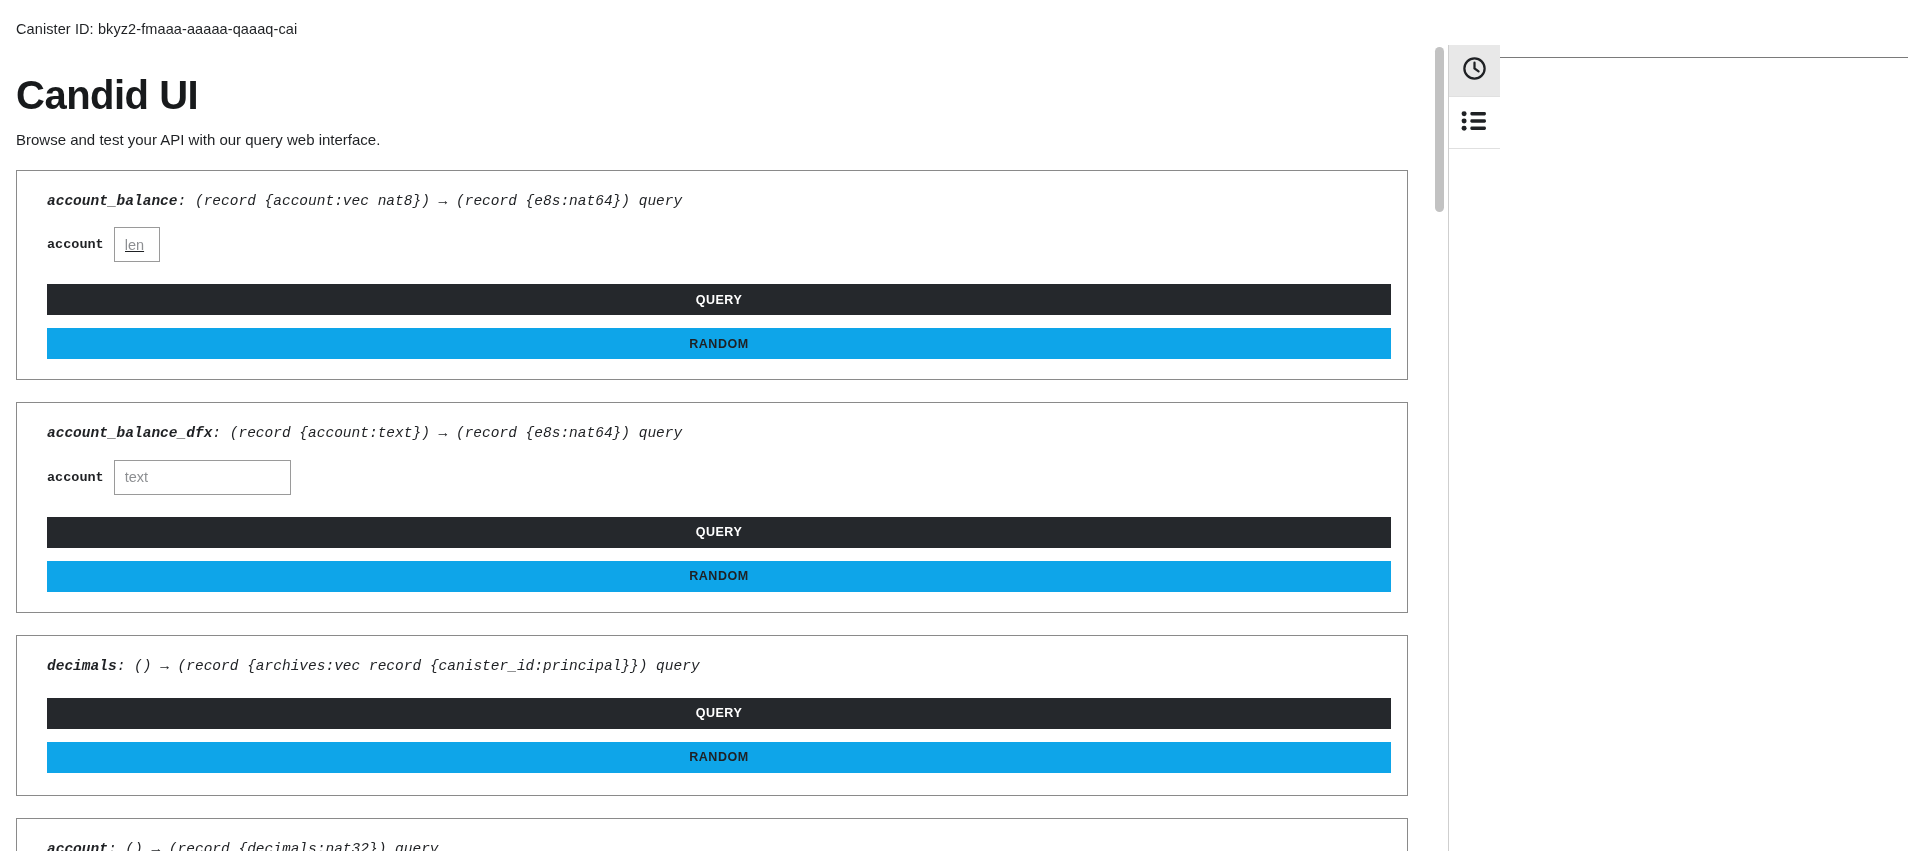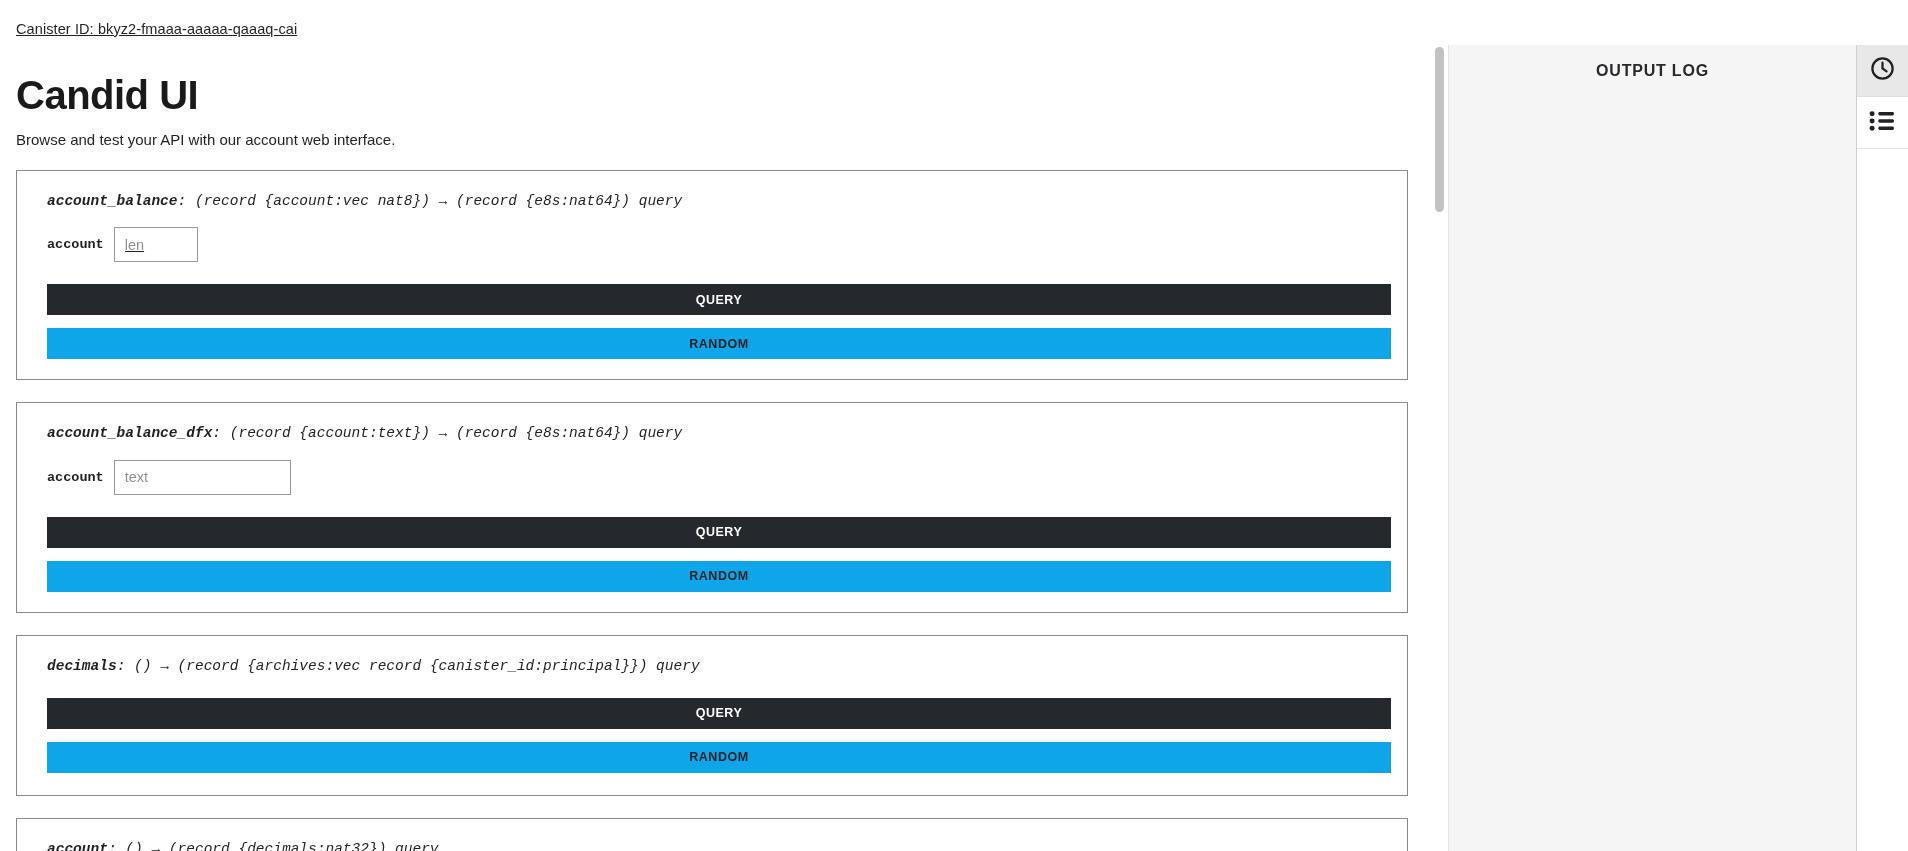--- a/index.html
+++ b/index.html
@@ -15,21 +15,20 @@
   .app { width: 1908px; height: 851px; position: relative; }
 
   
   .topbar {
     height: 58px;
     border-bottom: 1px solid #7a7a7a;
     display: flex;
     align-items: center;
     padding-left: 16px;
     background: #ffffff;
-    text-decoration: underline;
   }
   .topbar-text { font-size: 14.5px; color: #1f2124; letter-spacing: .1px; }
 
   
   .body-split {
     position: absolute;
     top: 45px; left: 0;
     width: 1908px; height: 806px;
     display: flex;
     border-radius: 26px;
@@ -97,21 +96,21 @@
     height: 35px;
     padding: 0 10px;
     font-family: "Liberation Sans", sans-serif;
     font-size: 14.5px;
     color: #1f2124;
     background: #ffffff;
     outline: none;
     border-radius: 0;
   }
   .arg-input::placeholder { color: #8d8f92; }
-  .arg-input.w-short { width: 84px; text-decoration: underline; }
+  .arg-input.w-short { width: 46px; text-decoration: underline; }
   .arg-input.w-long { width: 177px; }
 
   .btn-row {
     display: flex;
     gap: 13px;
     margin: 22px 0 0 14px;
     flex-direction: column;
   }
   .btn {
     border: none;
@@ -189,21 +188,21 @@
 
   <div class="topbar">
     <span class="topbar-text">Canister ID: bkyz2-fmaaa-aaaaa-qaaaq-cai</span>
   </div>
 
   <div class="body-split">
 
     <div class="main-col">
       <div class="main-inner">
         <h1 class="page-title">Candid UI</h1>
-        <p class="page-sub">Browse and test your API with our account web interface.</p>
+        <p class="page-sub">Browse and test your API with our query web interface.</p>
 
         <div id="method-list">
             <div class="card has-input">
               <div class="sig"><span class="mname">account_balance</span><span>: (record {account:vec nat8}) → (record {e8s:nat64}) query</span></div>
               <div class="arg-row">
                 <span class="arg-label">account</span>
                 <input type="text" class="arg-input w-short" placeholder="len" style="">
               </div>
               <div class="btn-row">
                 <button class="btn btn-primary">QUERY</button>
@@ -236,23 +235,20 @@
               </div>
             </div>
           </div>
       </div>
     </div>
 
     <div class="scroll-gutter">
       <div class="scroll-thumb"></div>
     </div>
 
-    <div class="output-pane">
-      <div class="output-title">OUTPUT LOG</div>
-    </div>
 
     <div class="icon-rail">
       <div class="rail-btn active">
         <span>
           <svg width="27" height="27" viewBox="0 0 24 24" fill="none" stroke="#1f2124" stroke-width="2" stroke-linecap="round">
             <circle cx="12" cy="12" r="9"></circle>
             <path d="M12 6.8 V12 L15.6 14.6"></path>
           </svg>
         </span>
       </div>

